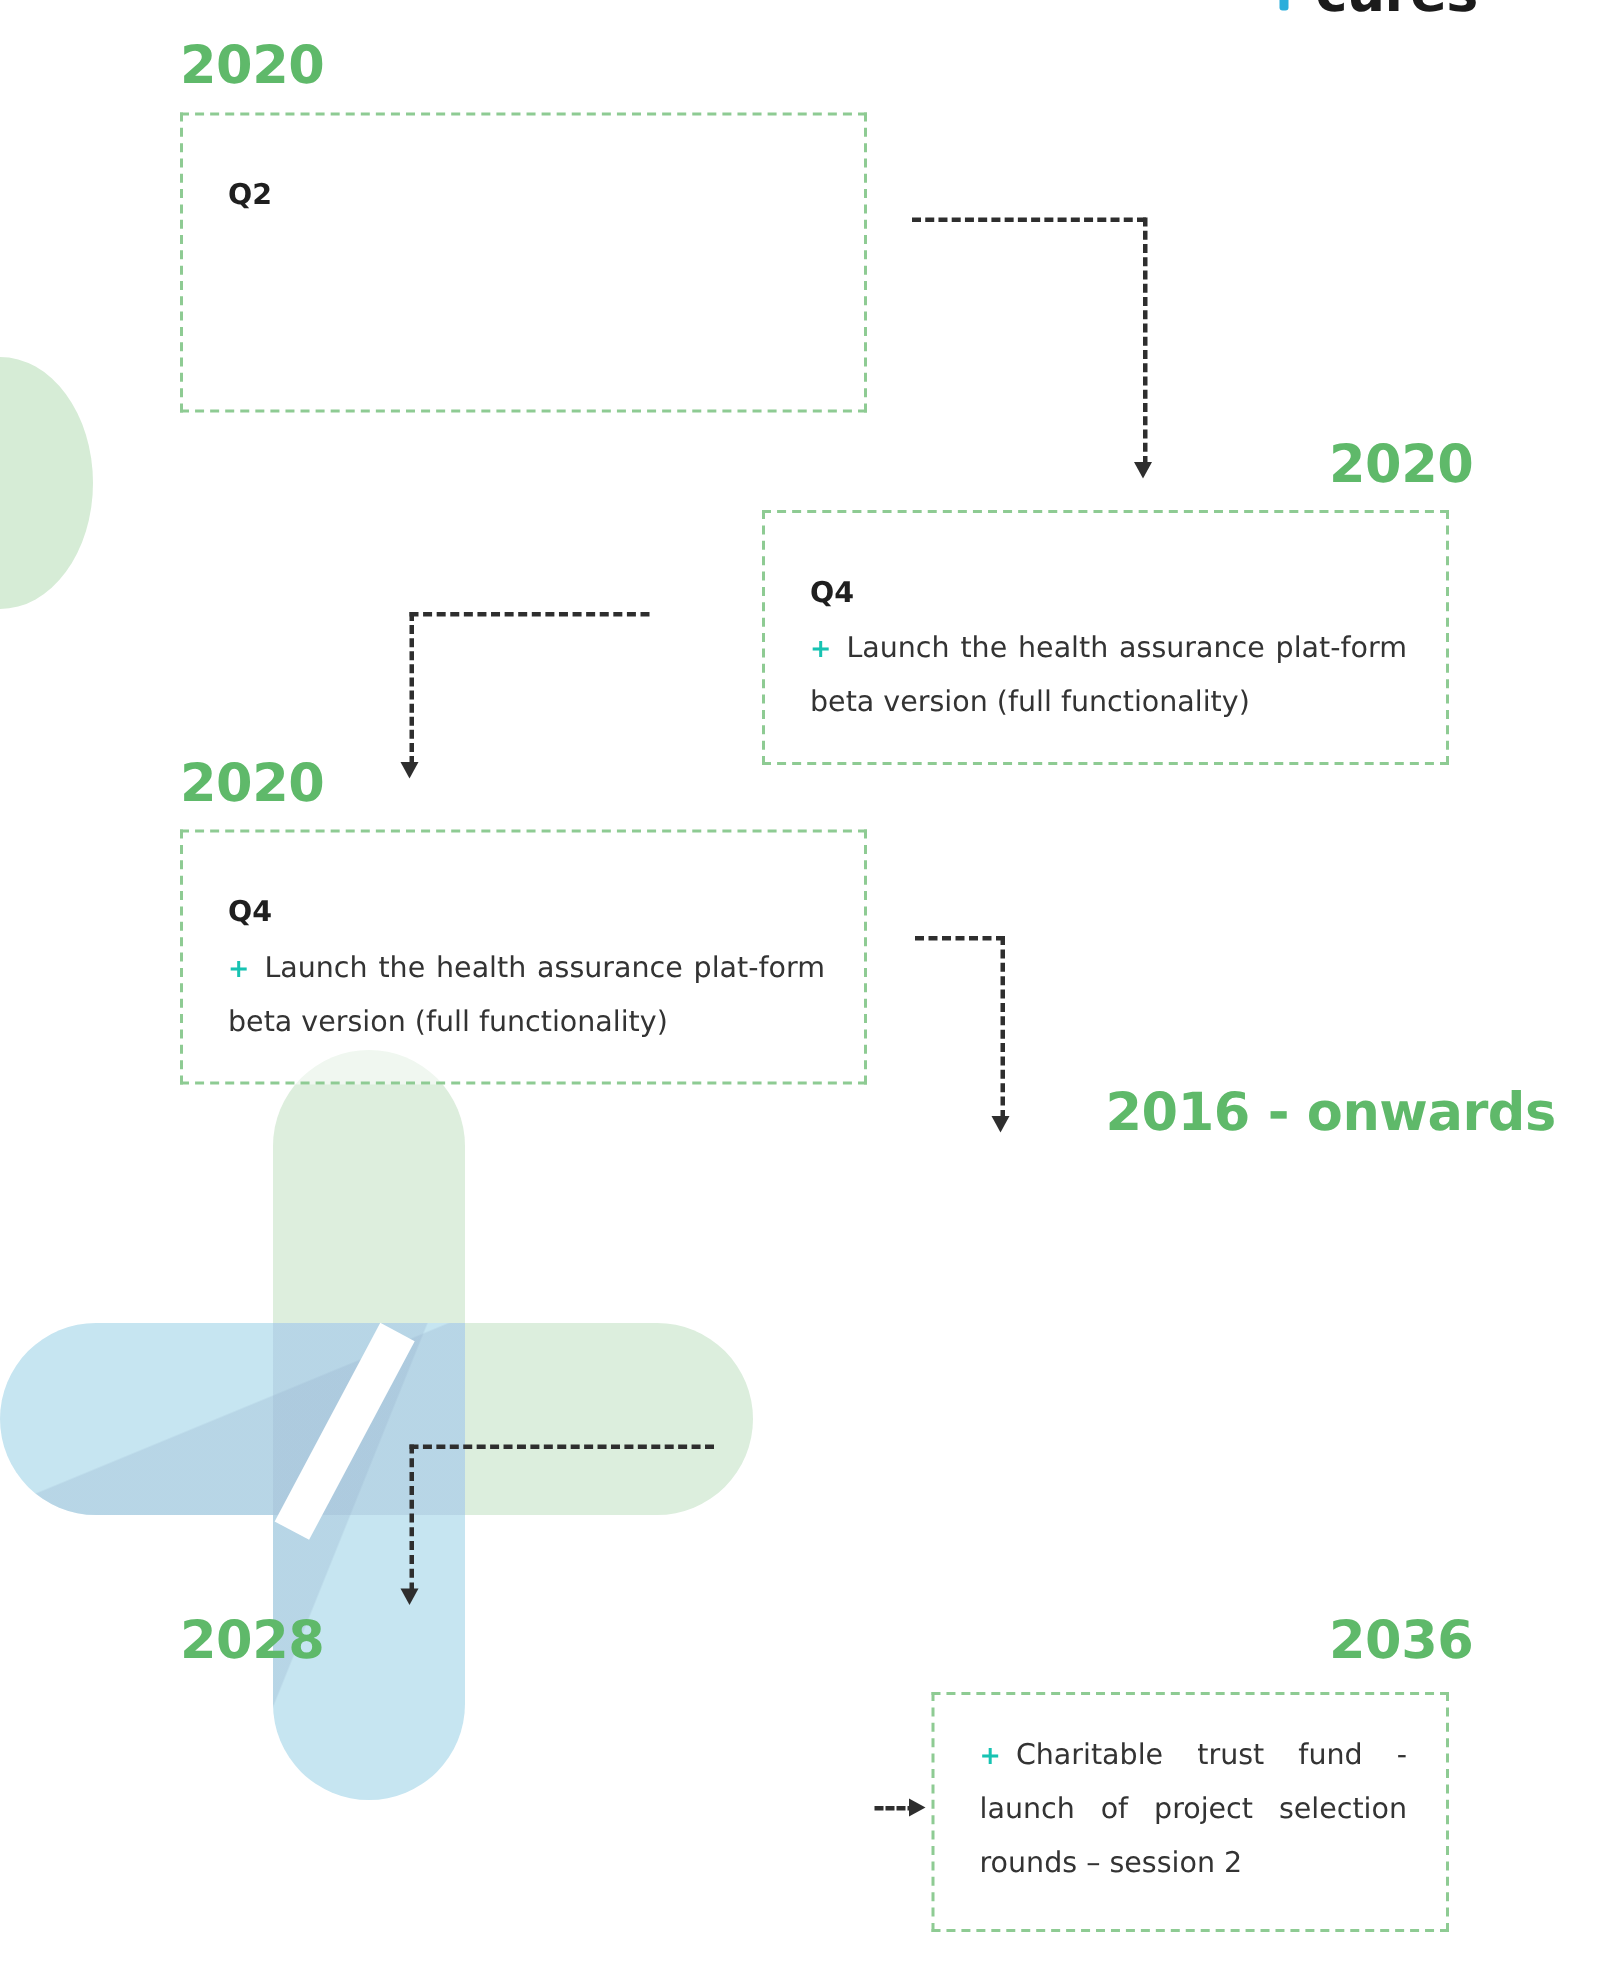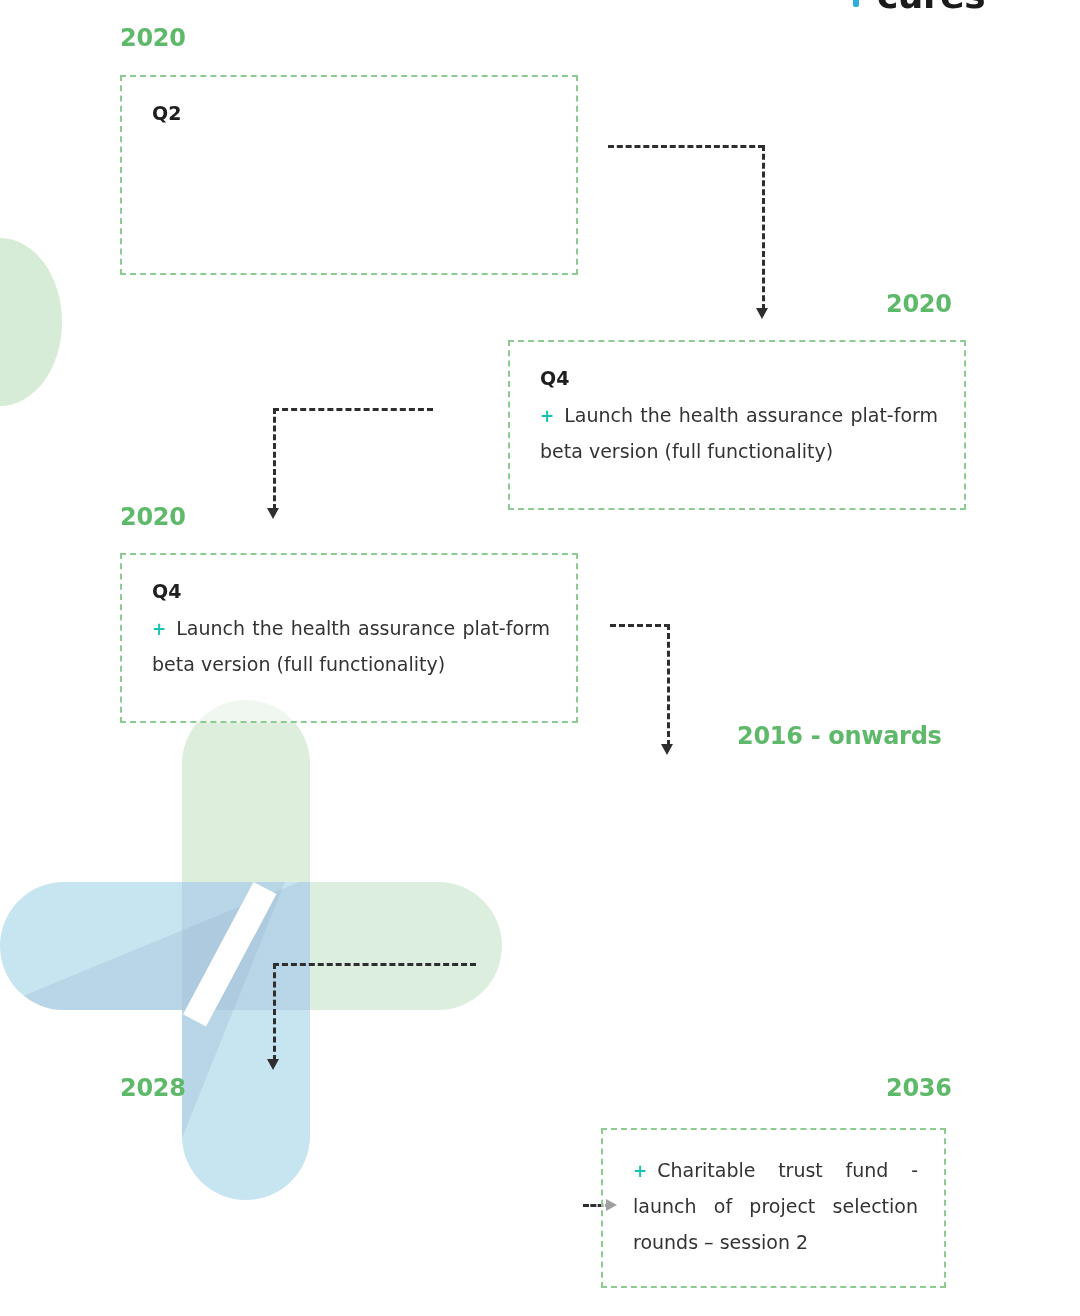--- a/index.html
+++ b/index.html
@@ -130,39 +130,39 @@
     font-weight: 700;
     color: #1b1b1b;
     letter-spacing: -0.5px;
     line-height: 1;
   }
 
   
   .year {
     position: absolute;
     color: #5fb96a;
-    font-size: 24px;
+    font-size: 35px;
     font-weight: 700;
     letter-spacing: -0.3px;
     white-space: nowrap;
   }
 
   
   .card {
     position: absolute;
     border: 2px dashed #8ecb93;
     box-sizing: border-box;
     background: rgba(255,255,255,0.55);
     padding: 22px 26px 20px 30px;
   }
   .card-q {
     font-size: 19px;
     font-weight: 700;
     color: #1f1f1f;
-    margin: 0 0 4px 0;
+    margin: 17px 0 4px 0;
     line-height: 1.5;
   }
   .card-body {
     font-size: 19px;
     line-height: 1.9;
     color: #333333;
     text-align: justify;
     text-justify: inter-word;
     margin: 0;
     hyphens: manual;
@@ -267,17 +267,17 @@
   </div>
 
   <div class="year" style="left:120px; top:1074px;">2028</div>
 
   <div class="conn">
     <div class="dash-h" style="left:583px; top:1204px; width:28px;"></div>
     <div class="arrow-right" style="left:606px; top:1199px;"></div>
   </div>
 
   <div class="year" style="left:886px; top:1074px;">2036</div>
-  <div class="card" style="left:601px; top:1128px; width:345px; height:160px;">
+  <div class="card" style="left:621px; top:1128px; width:345px; height:160px;">
     <div class="card-body"><span class="plus">+</span><span>Charitable trust fund - launch of project selection rounds – session 2</span></div>
   </div>
 
 </div>
 
 </body></html>

